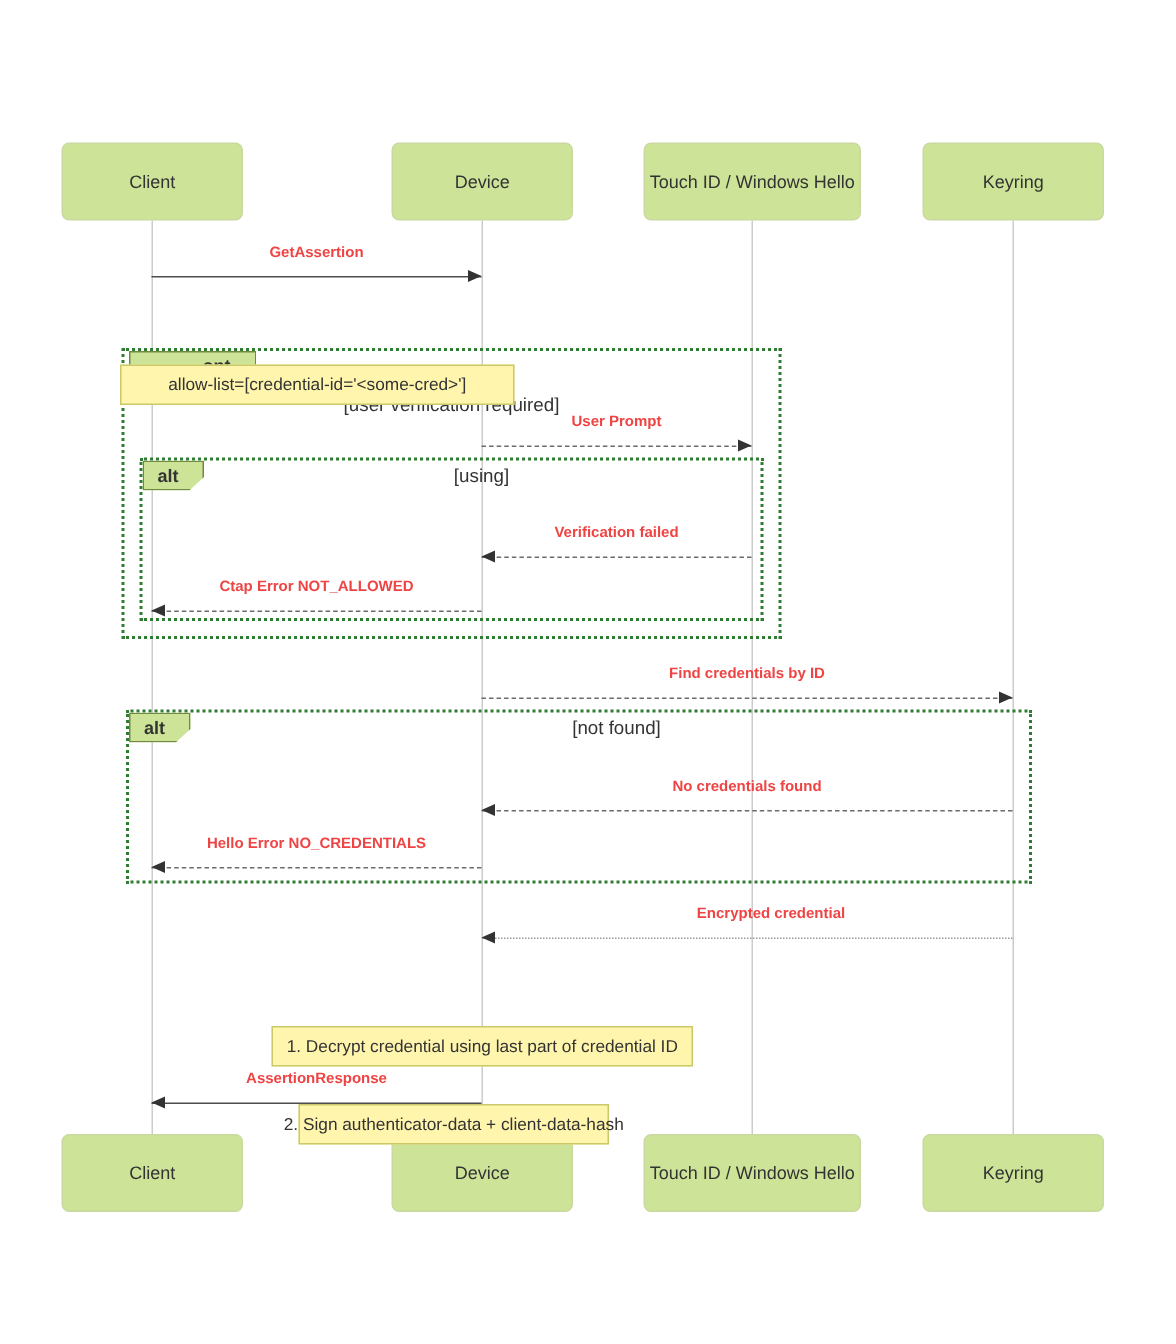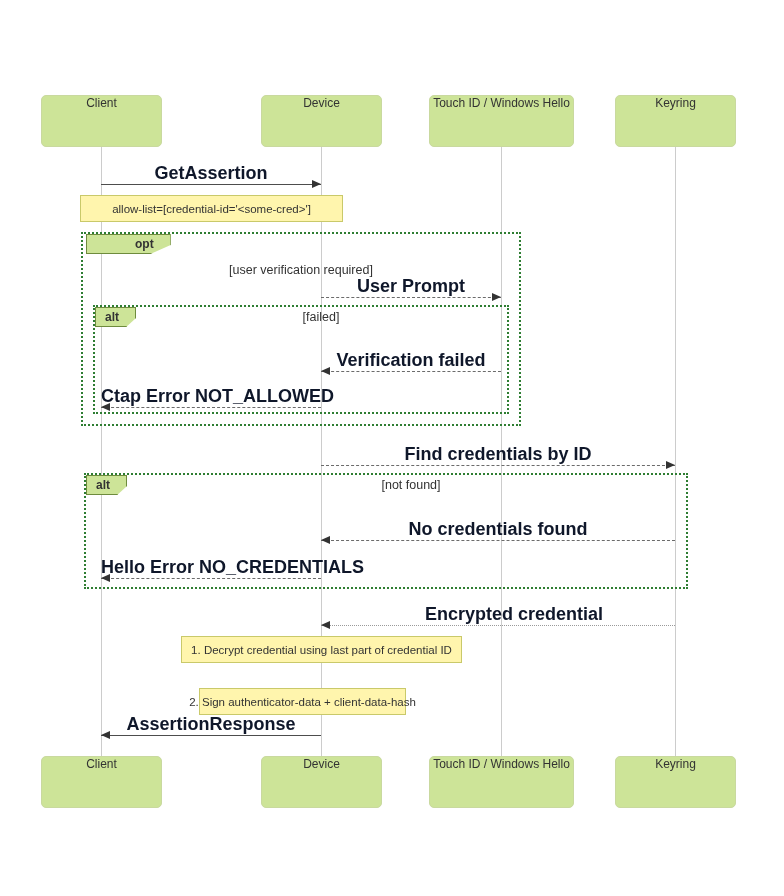--- a/index.html
+++ b/index.html
@@ -25,21 +25,21 @@
     background: #cccccc;
   }
   
   .actor {
     position: absolute;
     box-sizing: border-box;
     background: #cde498;
     border: 1px solid #c9d99f;
     border-radius: 5px;
     display: flex;
-    align-items: flex-start;
+    align-items: center;
     justify-content: center;
     font-size: 12px;
     color: #333333;
     text-align: center;
     line-height: 1.2;
   }
   
   .msg-line {
     position: absolute;
     height: 0;
@@ -61,39 +61,40 @@
     border-bottom: 4.5px solid transparent;
     border-left: 9px solid #333333;
   }
   .arrowhead.left {
     border-top: 4.5px solid transparent;
     border-bottom: 4.5px solid transparent;
     border-right: 9px solid #333333;
   }
   .msg-label {
     position: absolute;
-    font-size: 18px;
+    font-size: 10px;
     font-weight: bold;
-    color: #0f172a;
+    color: #ef4444;
     text-align: center;
     white-space: nowrap;
   }
   
   .note {
     position: absolute;
     box-sizing: border-box;
     background: #fff5ad;
     border: 1px solid #c9c96a;
     display: flex;
     align-items: center;
     justify-content: center;
     font-size: 11.5px;
     color: #333333;
     white-space: nowrap;
     padding: 0 10px;
+    margin-top: 48px;
   }
   
   .frag {
     position: absolute;
     box-sizing: border-box;
     border: 2px dotted #2e7d32;
     background: transparent;
   }
   .frag-tab {
     position: absolute;
@@ -149,21 +150,21 @@
       <span>Touch ID / Windows Hello</span>
     </div>
     <div class="actor" style="left: 615px; top: 756px; width: 121px; height: 52px;">
       <span>Keyring</span>
     </div>
     <div class="frag" style="left: 81px; top: 232px; width: 440px; height: 194px;"></div>
     <div class="frag-tab" style="left: 86px; top: 234px; padding-left: 48px;">opt</div>
     <div class="frag-cond" style="left: 151px; top: 235px; width: 300px; margin-top: 28px;">[user verification required]</div>
     <div class="frag" style="left: 93px; top: 305px; width: 416px; height: 109px;"></div>
     <div class="frag-tab" style="left: 95px; top: 307px;">alt</div>
-    <div class="frag-cond" style="left: 171px; top: 310px; width: 300px;">[failed]</div>
+    <div class="frag-cond" style="left: 171px; top: 310px; width: 300px;">[using]</div>
     <div class="frag" style="left: 84px; top: 473px; width: 604px; height: 116px;"></div>
     <div class="frag-tab" style="left: 86px; top: 475px;">alt</div>
     <div class="frag-cond" style="left: 261px; top: 478px; width: 300px;">[not found]</div>
     <div class="msg-line" style="left: 101px; top: 184px; width: 220px;"></div>
     <div class="arrowhead right" style="top: 180px; left: 312px;"></div>
     <div class="msg-label" style="left: 101px; top: 163px; width: 220px;">GetAssertion</div>
     <div class="msg-line dashed" style="left: 321px; top: 297px; width: 180px;"></div>
     <div class="arrowhead right" style="top: 293px; left: 492px;"></div>
     <div class="msg-label" style="left: 321px; top: 276px; width: 180px;">User Prompt</div>
     <div class="msg-line dashed" style="left: 321px; top: 371px; width: 180px;"></div>

